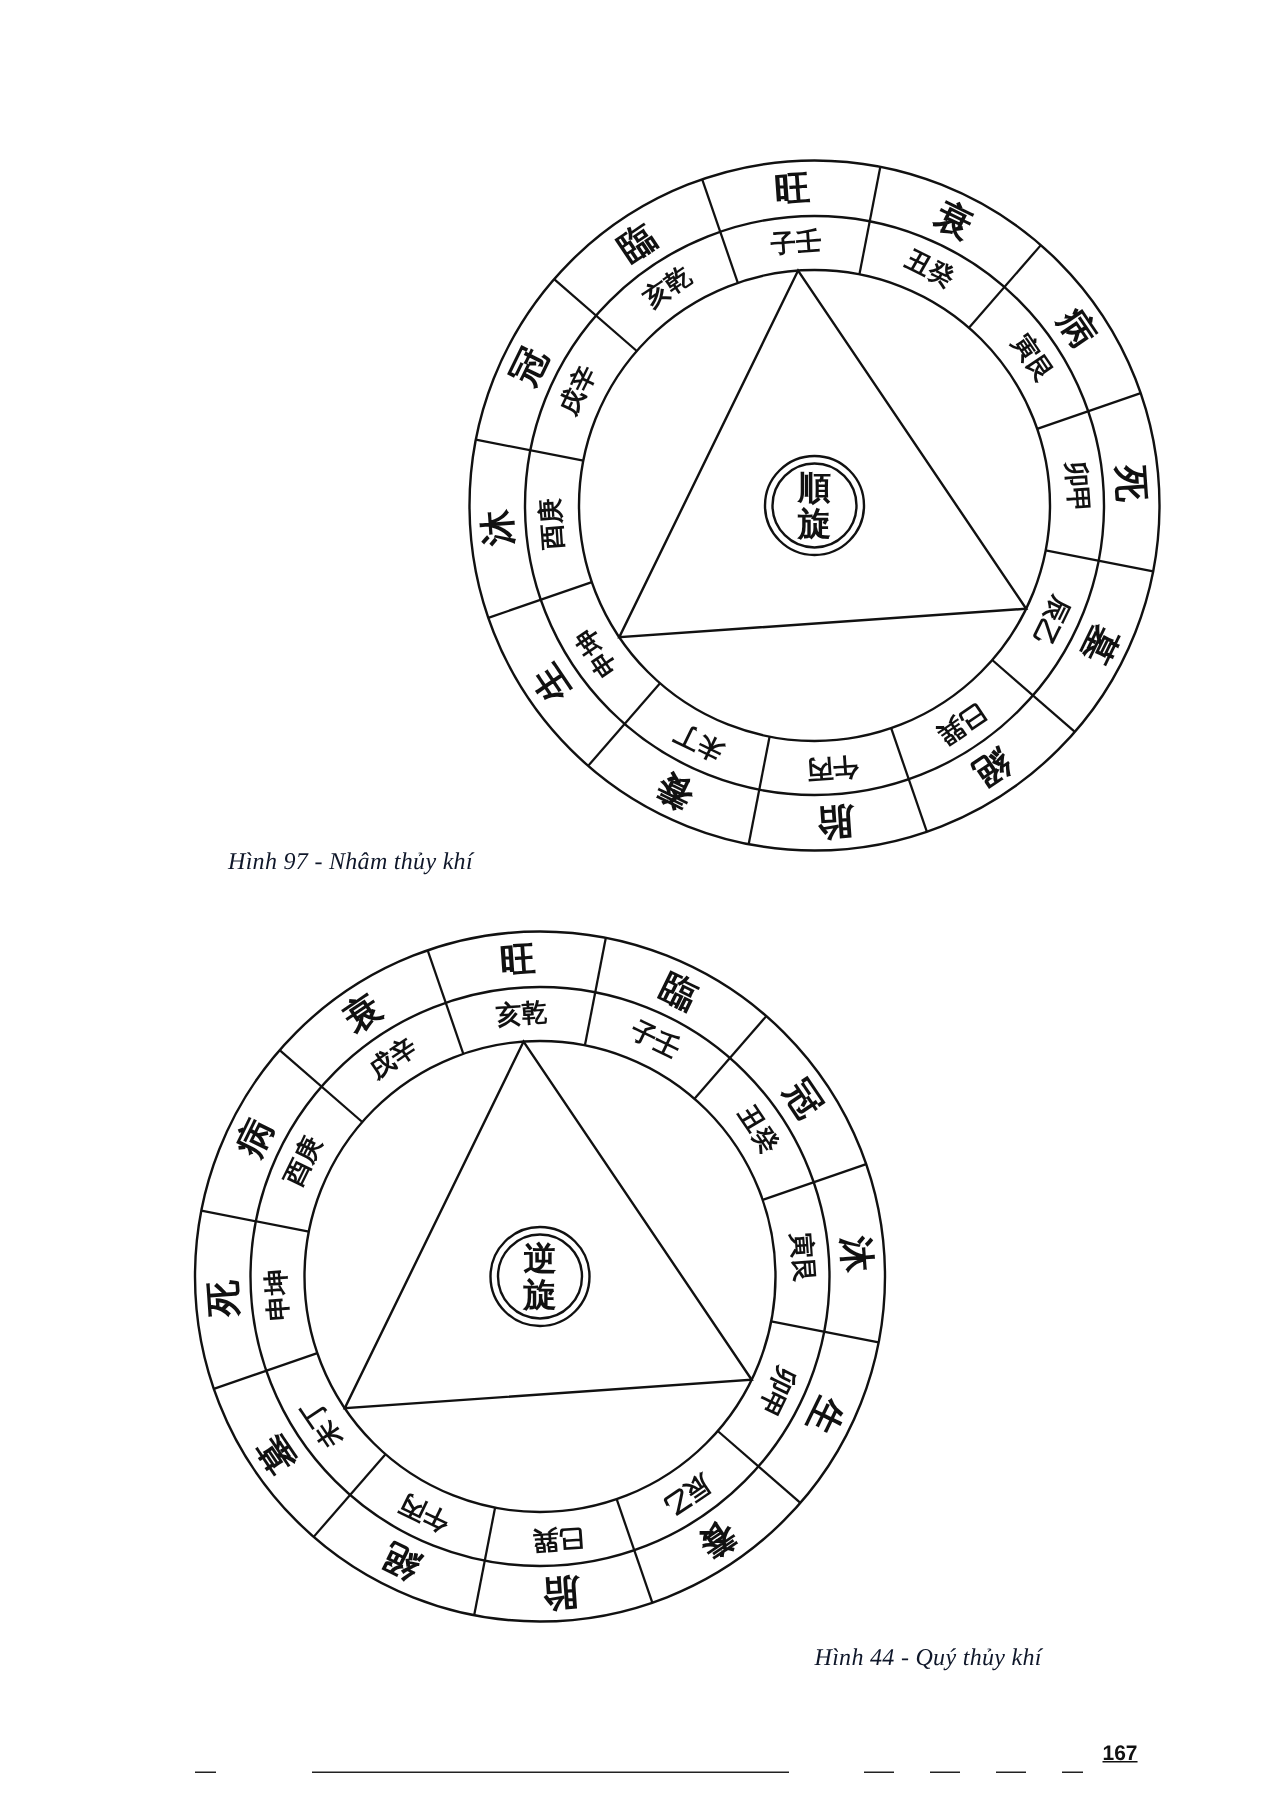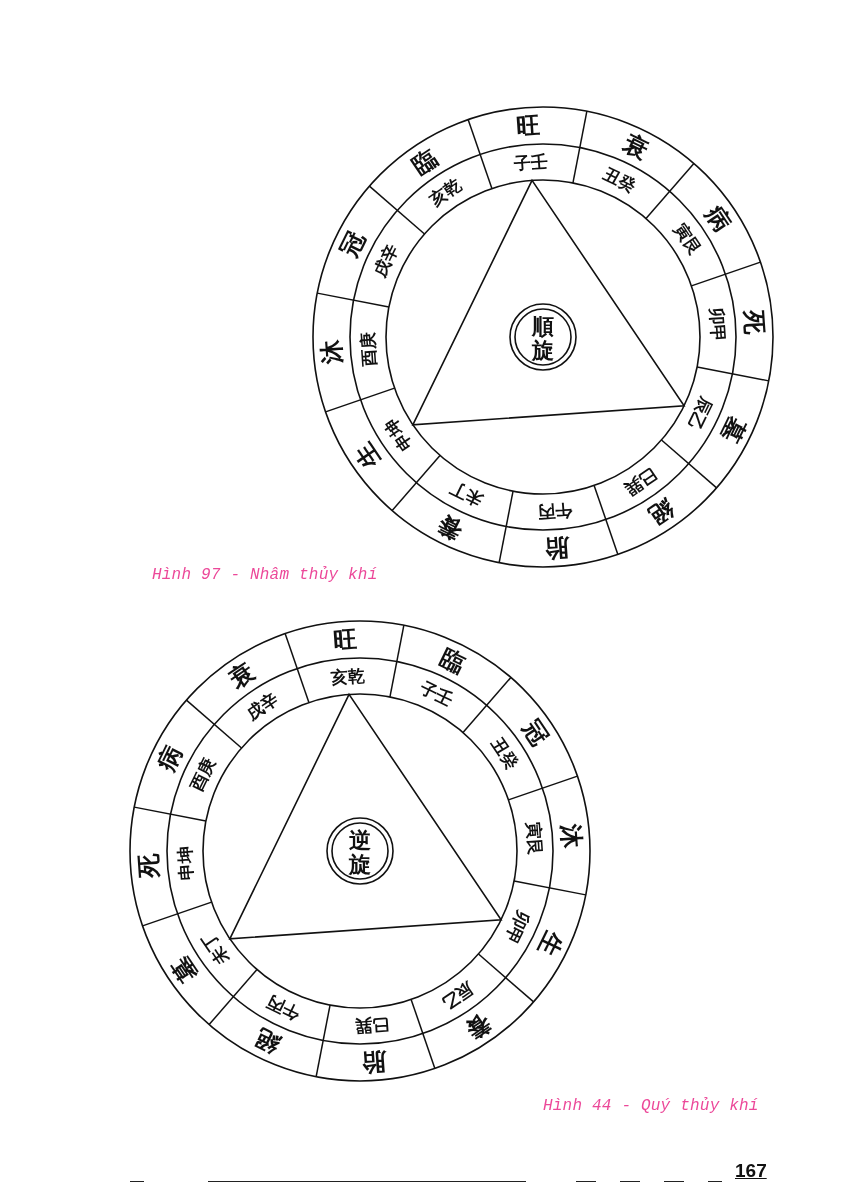--- a/index.html
+++ b/index.html
@@ -1,21 +1,21 @@
 <!DOCTYPE html>
 <html><head>
 <meta charset="utf-8">
 <style>
   html, body { margin: 0; padding: 0; background: #ffffff; }
   body { width: 856px; height: 1200px; position: relative; overflow: hidden; font-family: "DejaVu Serif", serif; color: #111; }
   .page { position: absolute; left: 0; top: 0; width: 856px; height: 1200px; }
   svg.diagram { position: absolute; left: 0; top: 0; }
-  .caption { position: absolute; font-family: Liberation Mono, monospace; font-style: italic; font-size: 16px; color: #ec4899; letter-spacing: 0.2px; }
+  .caption { position: absolute; font-family: Liberation Serif, serif; font-style: italic; font-size: 16px; color: #0f172a; letter-spacing: 0.2px; }
   .footer-rule { position: absolute; height: 1px; background: #222; }
-  .page-number { position: absolute; font-family: "Liberation Sans", sans-serif; font-weight: bold; font-size: 19px; color: #111; text-decoration: underline; }
+  .page-number { position: absolute; font-family: "Liberation Sans", sans-serif; font-weight: bold; font-size: 14px; color: #111; text-decoration: underline; }
   .ring-text { font-family: "DejaVu Sans", sans-serif; font-weight: bold; fill: #111; }
 </style>
 </head>
 <body>
 
 <div class="page">
 
   <svg class="diagram" id="diag-0" width="856" height="1200" viewBox="0 0 856 1200">
       <g>
         <circle cx="543" cy="337" r="230" fill="none" stroke="#111" stroke-width="1.6"></circle>

